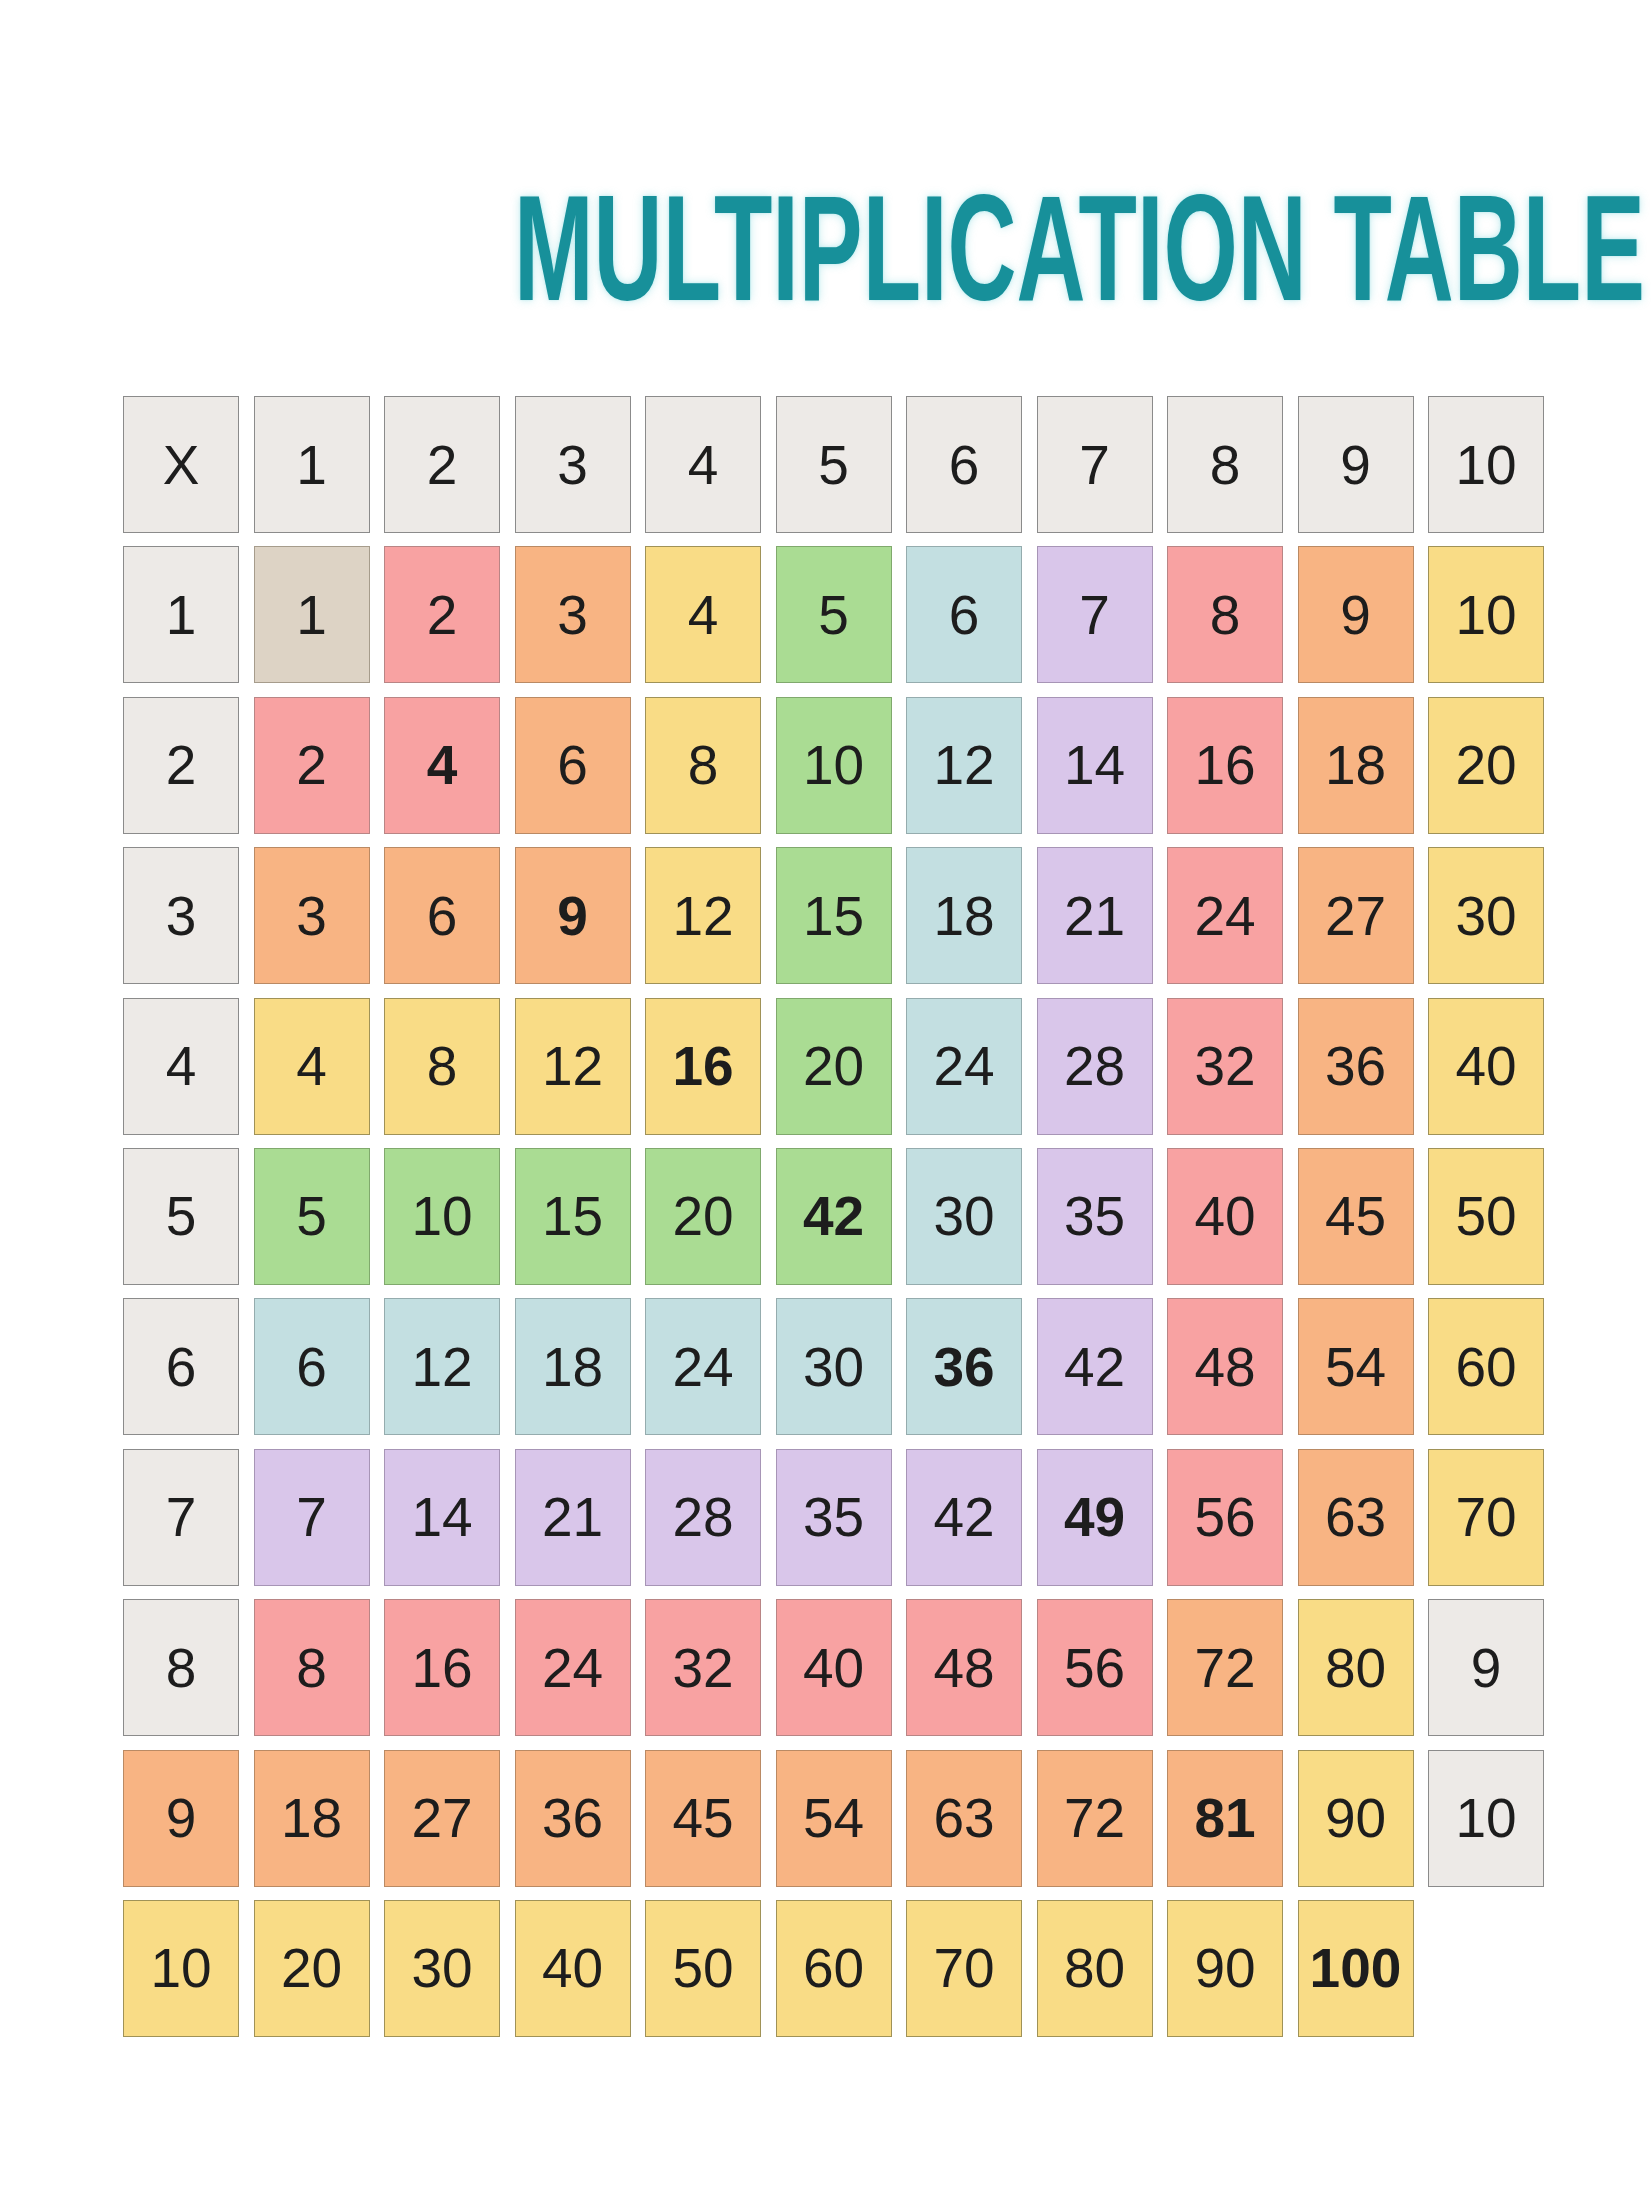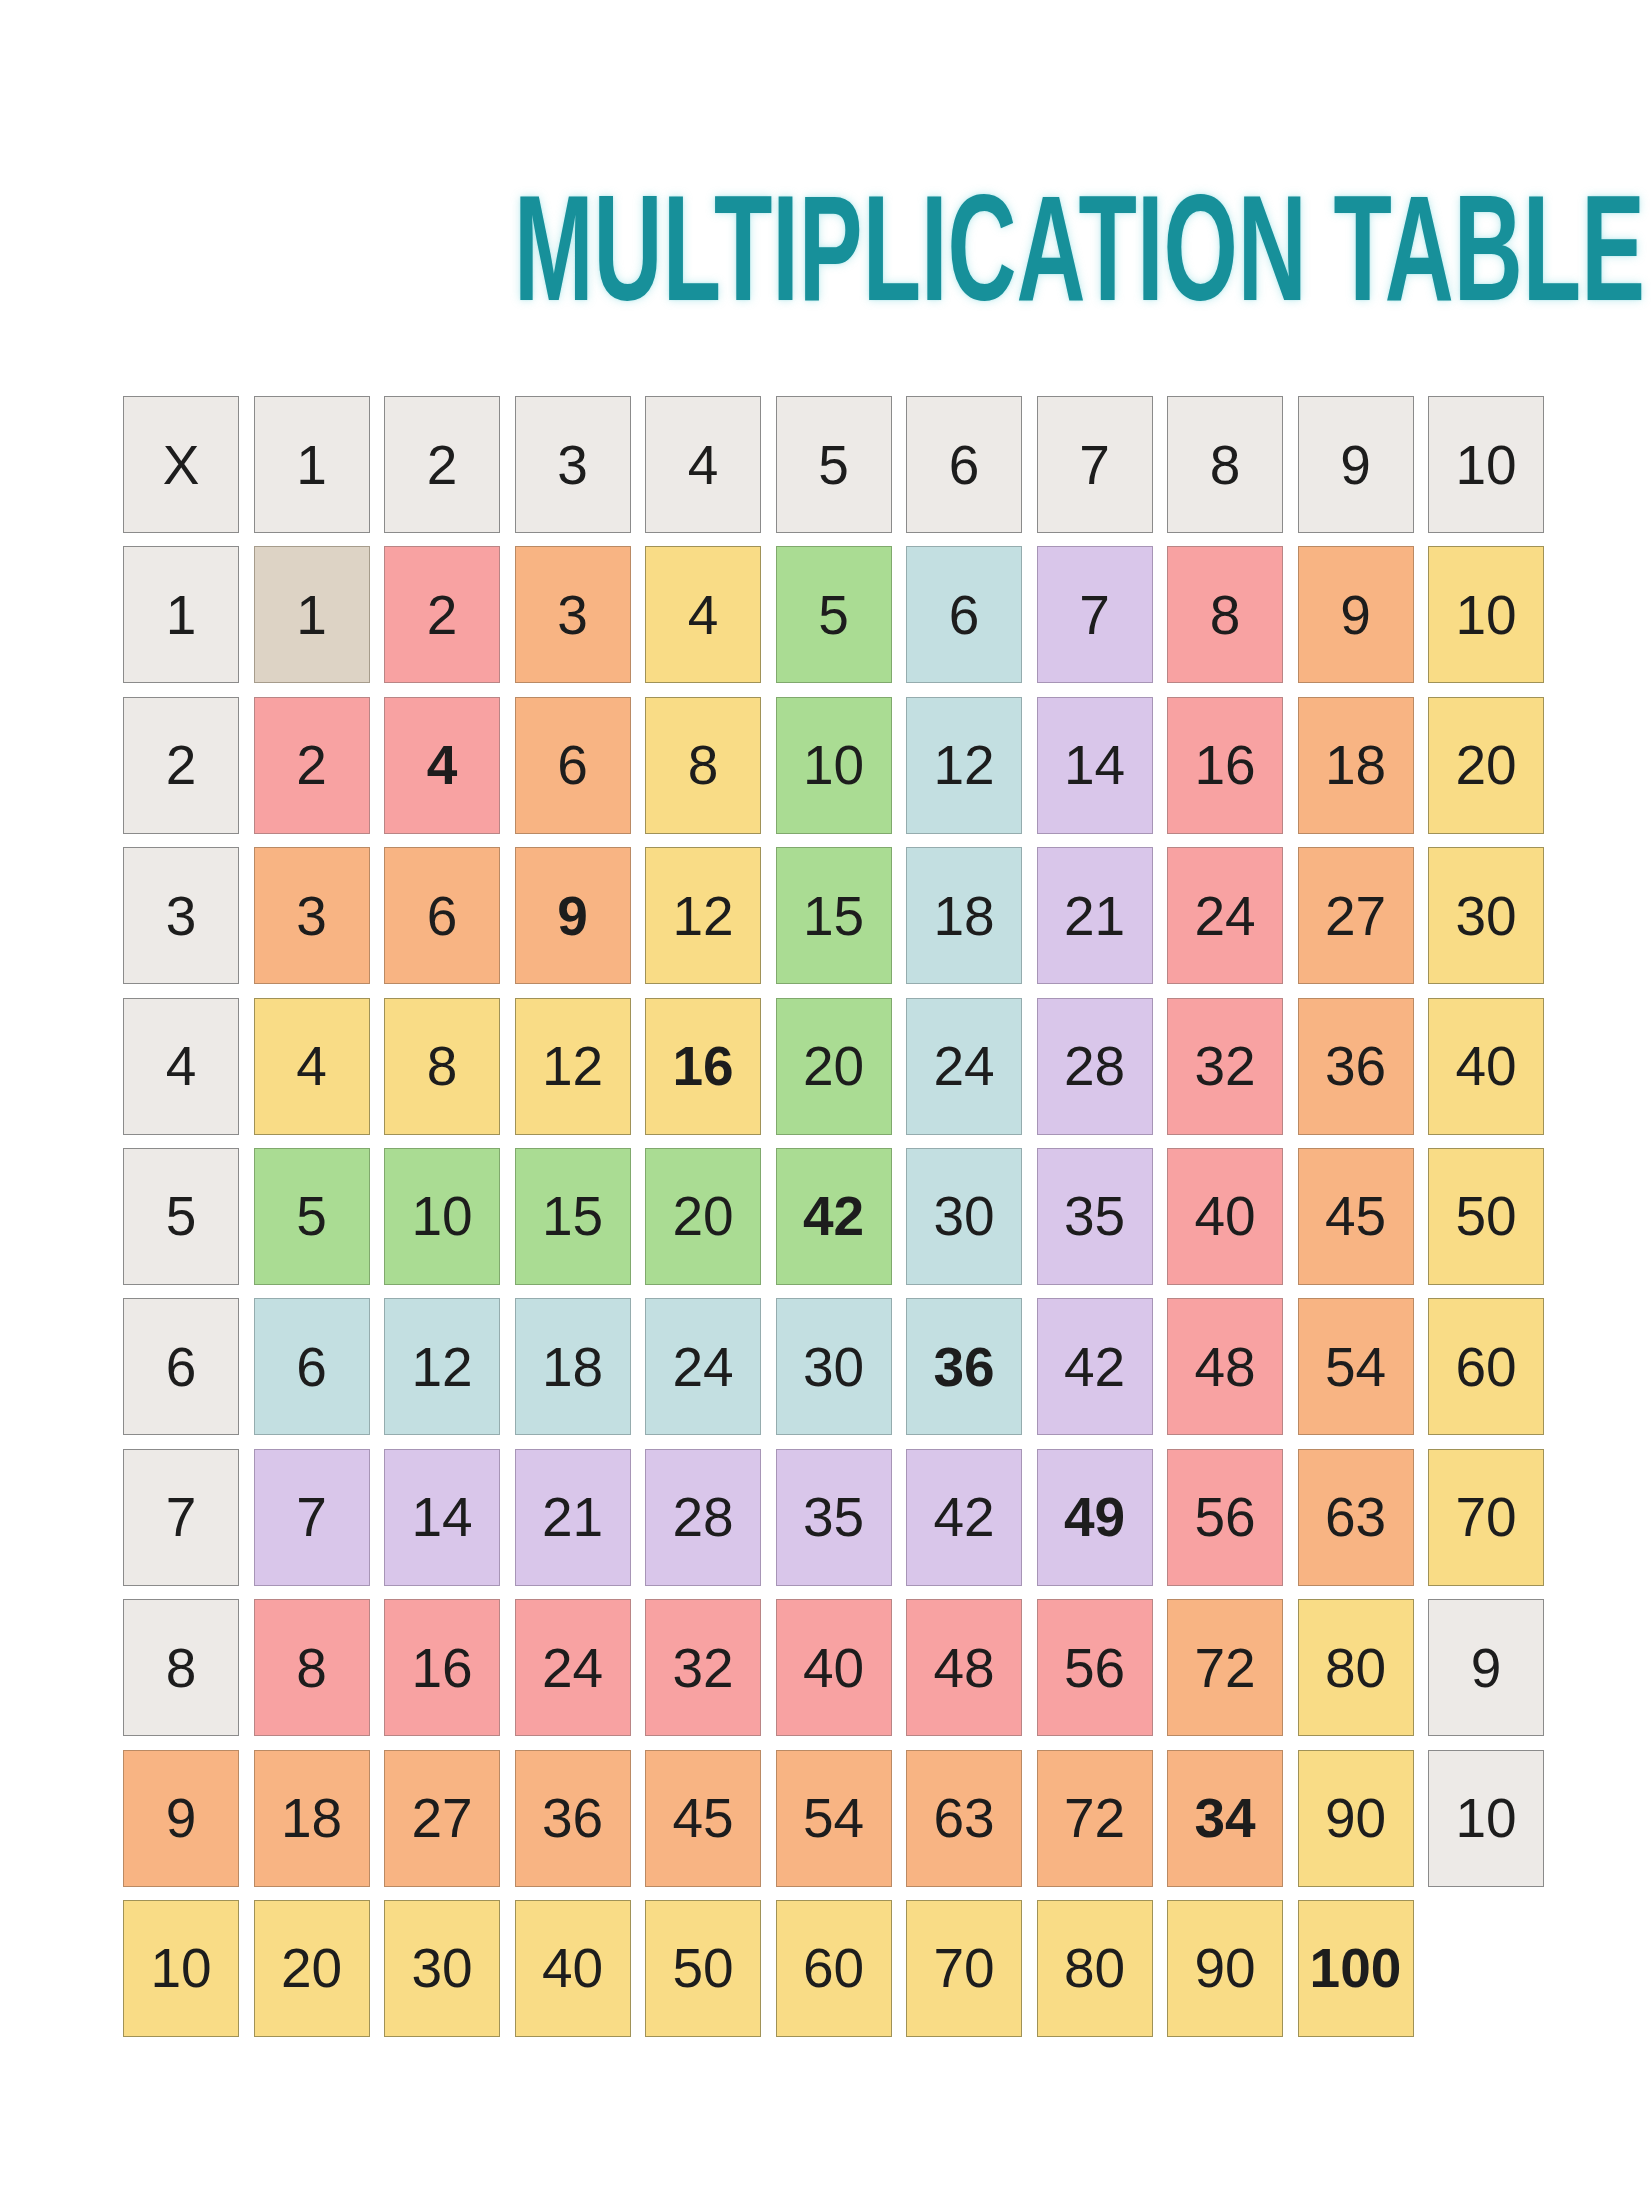--- a/index.html
+++ b/index.html
@@ -155,21 +155,21 @@
     <div class="cell c-yellow">80</div>
     <div class="cell c-header">9</div>
     <div class="cell c-orange">9</div>
     <div class="cell c-orange">18</div>
     <div class="cell c-orange">27</div>
     <div class="cell c-orange">36</div>
     <div class="cell c-orange">45</div>
     <div class="cell c-orange">54</div>
     <div class="cell c-orange">63</div>
     <div class="cell c-orange">72</div>
-    <div class="cell c-orange bold">34</div>
+    <div class="cell c-orange bold">81</div>
     <div class="cell c-yellow">90</div>
     <div class="cell c-header">10</div>
     <div class="cell c-yellow">10</div>
     <div class="cell c-yellow">20</div>
     <div class="cell c-yellow">30</div>
     <div class="cell c-yellow">40</div>
     <div class="cell c-yellow">50</div>
     <div class="cell c-yellow">60</div>
     <div class="cell c-yellow">70</div>
     <div class="cell c-yellow">80</div>

